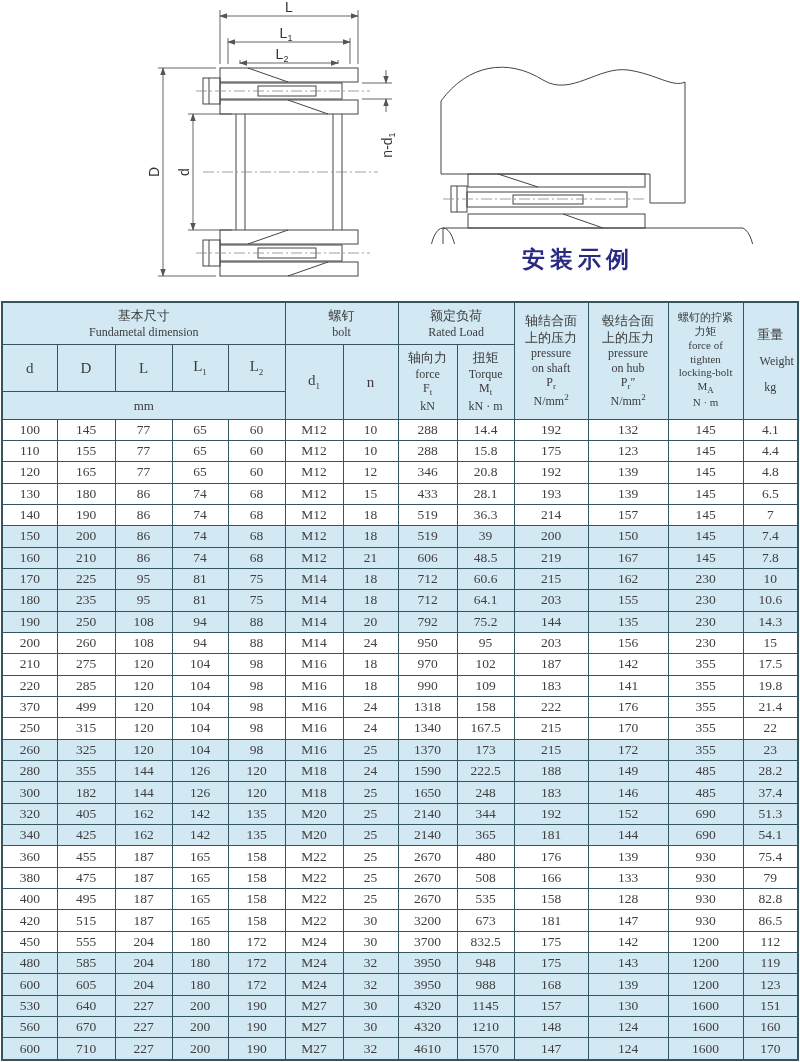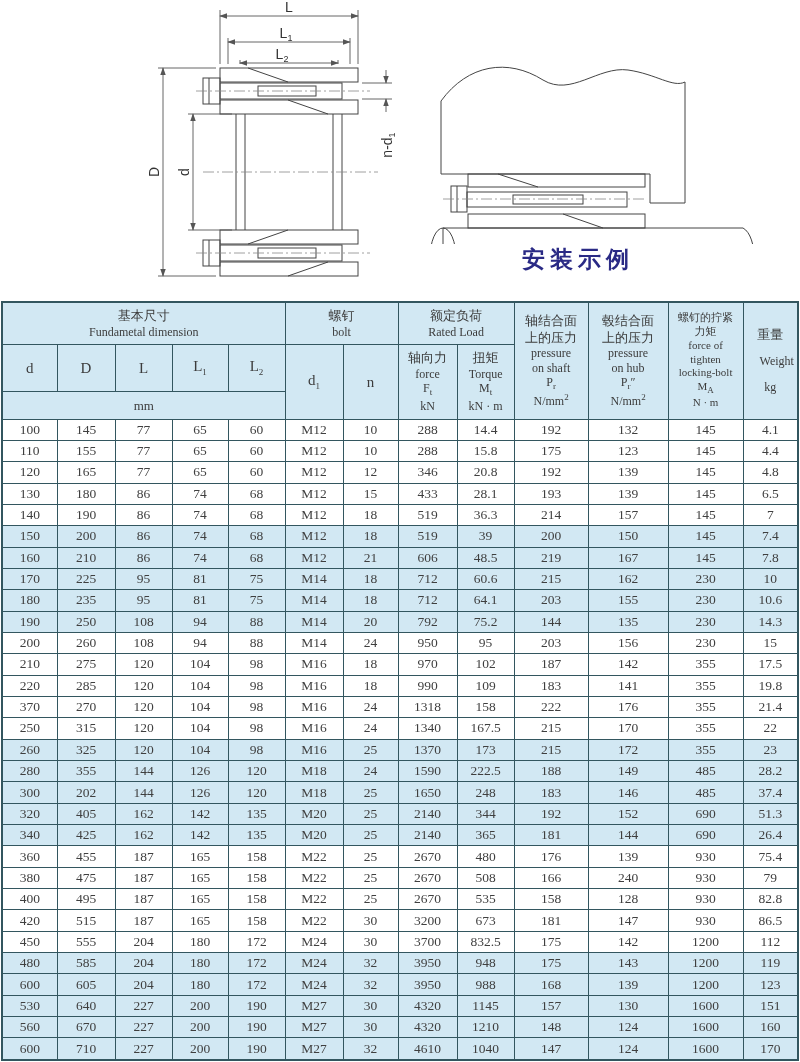--- a/index.html
+++ b/index.html
@@ -439,21 +439,21 @@
           <td>18</td>
           <td>990</td>
           <td>109</td>
           <td>183</td>
           <td>141</td>
           <td>355</td>
           <td>19.8</td>
         </tr>
         <tr>
           <td>370</td>
-          <td>270</td>
+          <td>499</td>
           <td>120</td>
           <td>104</td>
           <td>98</td>
           <td>M16</td>
           <td>24</td>
           <td>1318</td>
           <td>158</td>
           <td>222</td>
           <td>176</td>
           <td>355</td>
@@ -499,21 +499,21 @@
           <td>24</td>
           <td>1590</td>
           <td>222.5</td>
           <td>188</td>
           <td>149</td>
           <td>485</td>
           <td>28.2</td>
         </tr>
         <tr class="band">
           <td>300</td>
-          <td>202</td>
+          <td>182</td>
           <td>144</td>
           <td>126</td>
           <td>120</td>
           <td>M18</td>
           <td>25</td>
           <td>1650</td>
           <td>248</td>
           <td>183</td>
           <td>146</td>
           <td>485</td>
@@ -540,21 +540,21 @@
           <td>162</td>
           <td>142</td>
           <td>135</td>
           <td>M20</td>
           <td>25</td>
           <td>2140</td>
           <td>365</td>
           <td>181</td>
           <td>144</td>
           <td>690</td>
-          <td>26.4</td>
+          <td>54.1</td>
         </tr>
         <tr>
           <td>360</td>
           <td>455</td>
           <td>187</td>
           <td>165</td>
           <td>158</td>
           <td>M22</td>
           <td>25</td>
           <td>2670</td>
@@ -568,21 +568,21 @@
           <td>380</td>
           <td>475</td>
           <td>187</td>
           <td>165</td>
           <td>158</td>
           <td>M22</td>
           <td>25</td>
           <td>2670</td>
           <td>508</td>
           <td>166</td>
-          <td>240</td>
+          <td>133</td>
           <td>930</td>
           <td>79</td>
         </tr>
         <tr>
           <td>400</td>
           <td>495</td>
           <td>187</td>
           <td>165</td>
           <td>158</td>
           <td>M22</td>
@@ -686,21 +686,21 @@
         </tr>
         <tr class="band">
           <td>600</td>
           <td>710</td>
           <td>227</td>
           <td>200</td>
           <td>190</td>
           <td>M27</td>
           <td>32</td>
           <td>4610</td>
-          <td>1040</td>
+          <td>1570</td>
           <td>147</td>
           <td>124</td>
           <td>1600</td>
           <td>170</td>
         </tr>
       </tbody>
   </table>
 
 </div>
 

